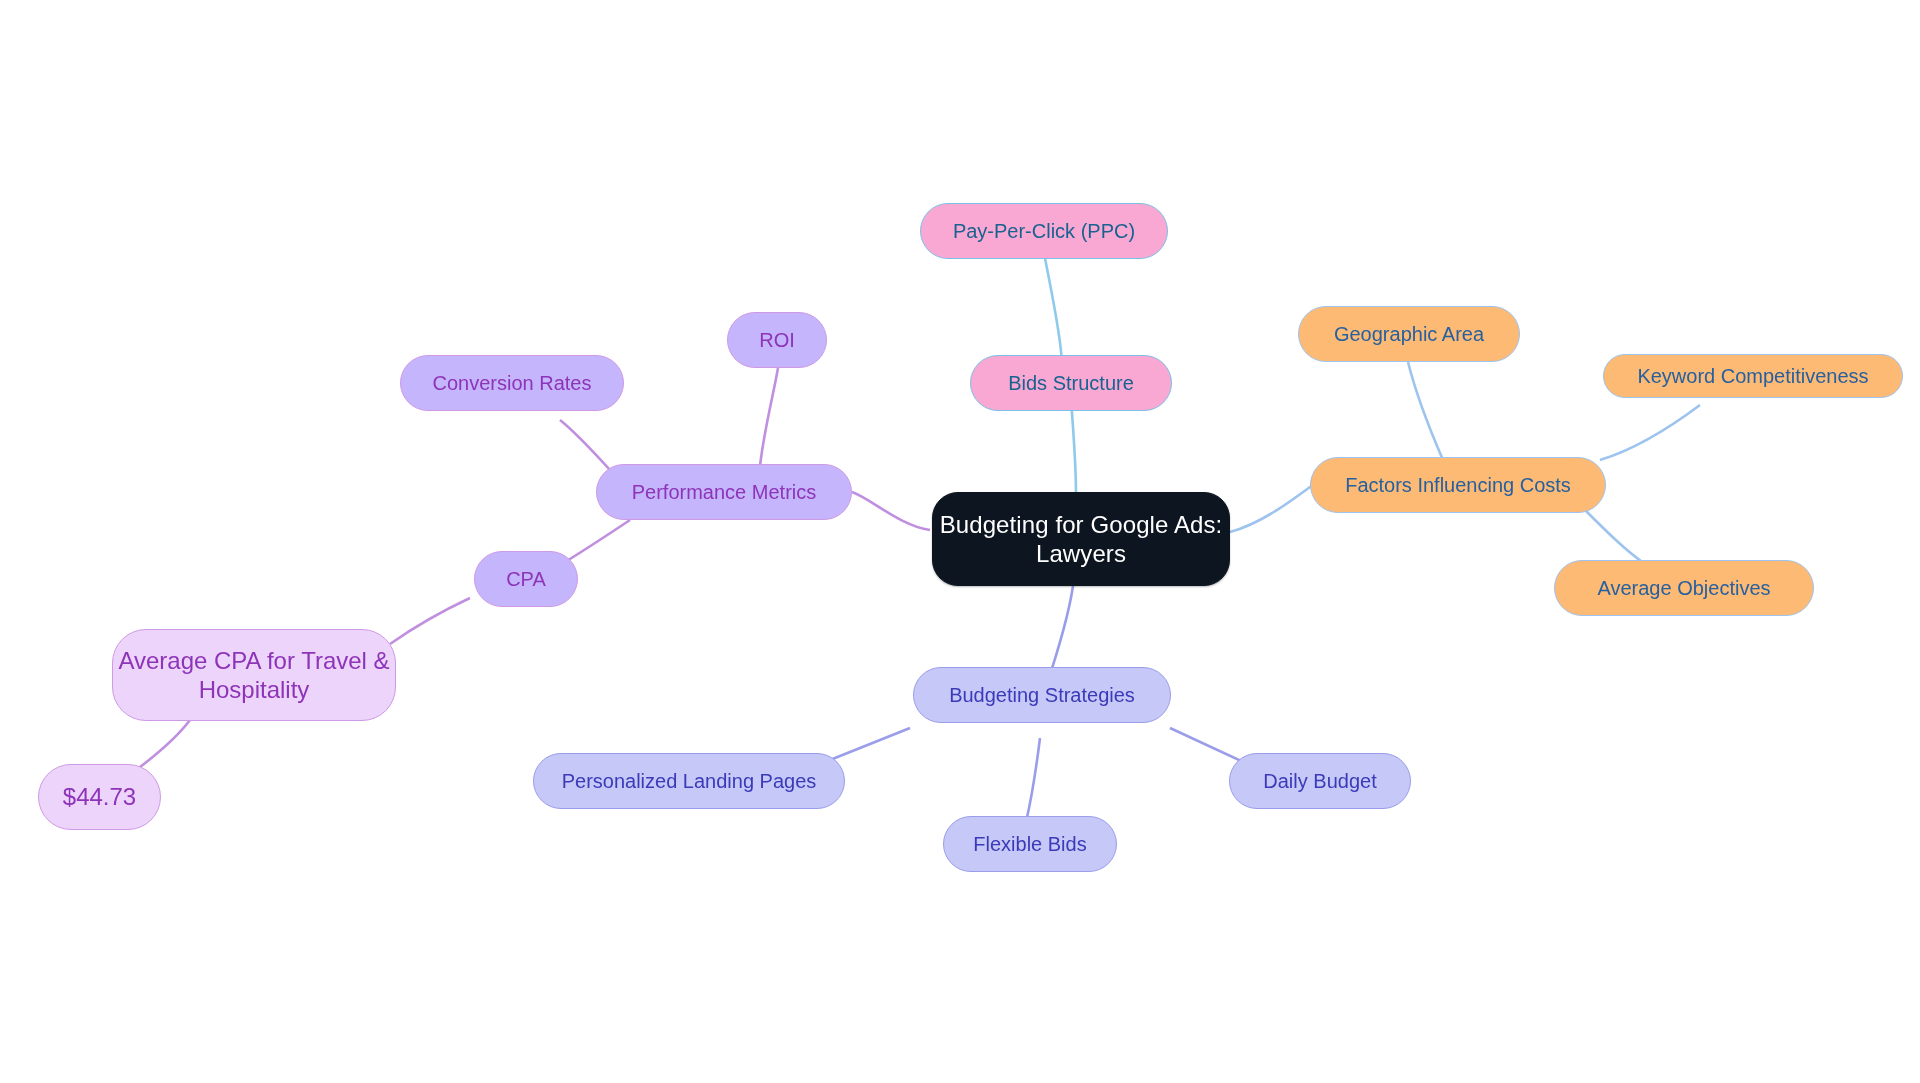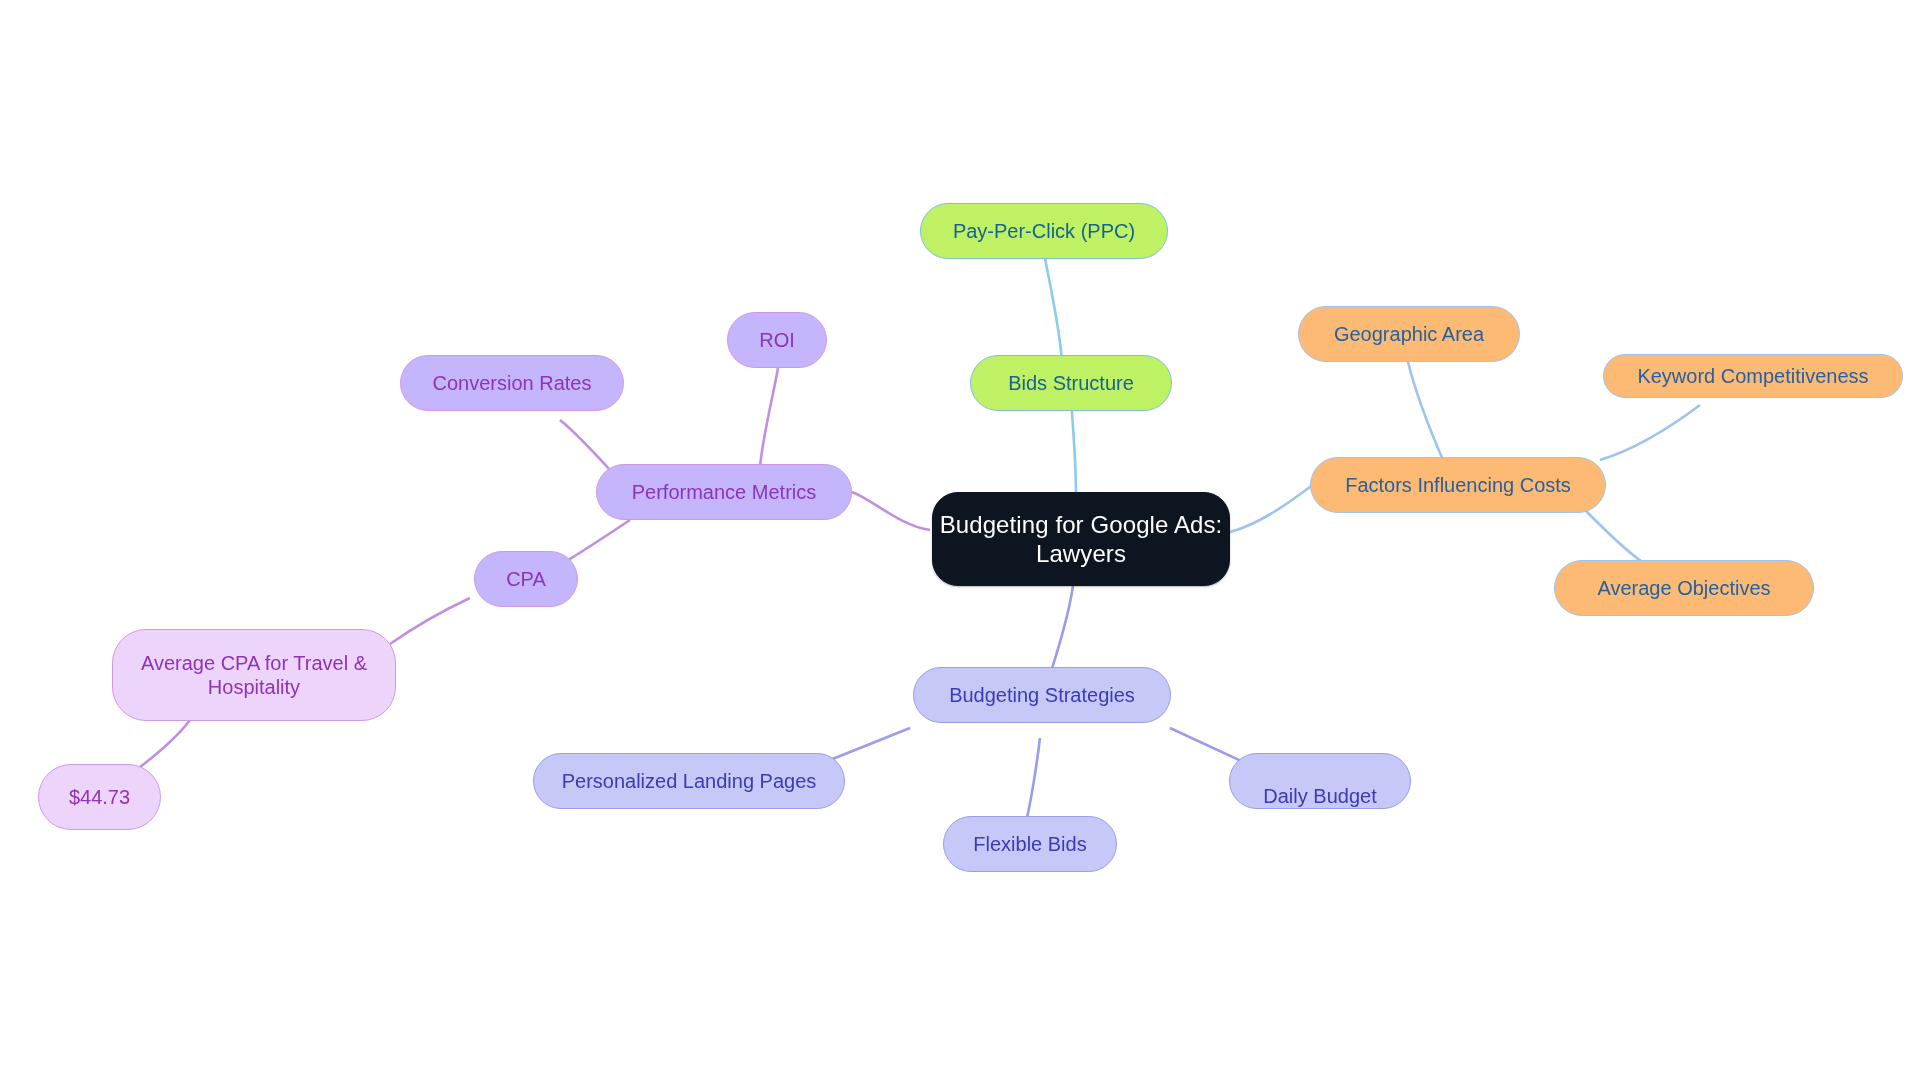--- a/index.html
+++ b/index.html
@@ -42,21 +42,21 @@
   .node.root {
     background: #0d1520;
     border-color: #0d1520;
     color: #ffffff;
     border-radius: 26px;
     font-size: 24px;
     letter-spacing: .1px;
     box-shadow: 0 1px 2px rgba(0,0,0,.28);
   }
   .node.cyan {
-    background: #bef264;
+    background: #f9a8d4;
     border-color: #7cc0e8;
     color: #18628f;
     border-radius: 34px;
     font-size: 20px;
   }
   .node.blue {
     background: #fdba74;
     border-color: #9dc3ef;
     color: #27609f;
     border-radius: 34px;
@@ -75,21 +75,21 @@
     color: #8e34b8;
     border-radius: 34px;
     font-size: 20px;
     align-items: center;
   }
   .node.violet-light {
     background: #edd4fb;
     border-color: #cf9ae5;
     color: #8e34b8;
     border-radius: 34px;
-    font-size: 20px;
+    font-size: 24px;
   }
 </style>
 </head>
 <body>
 
 <div id="canvas">
 
   <svg id="edges" viewBox="0 0 1920 1083" xmlns="http://www.w3.org/2000/svg">
 
     <path d="M 1076,495 C 1076,455 1072,420 1070,382" fill="none" stroke="#8ecaeb" stroke-width="2.6"></path>
@@ -152,21 +152,21 @@
 
   <div class="node periwinkle" style="left:533px; top:753px; width:312px; height:56px;">
     <span>Personalized Landing Pages</span>
   </div>
   <div class="node periwinkle" style="left:913px; top:667px; width:258px; height:56px;">
     <span>Budgeting Strategies</span>
   </div>
   <div class="node periwinkle" style="left:943px; top:816px; width:174px; height:56px;">
     <span>Flexible Bids</span>
   </div>
-  <div class="node periwinkle" style="left:1229px; top:753px; width:182px; height:56px;align-items:flex-end;">
+  <div class="node periwinkle" style="left:1229px; top:753px; width:182px; height:56px;">
     <span>Daily Budget</span>
   </div>
 
   <div class="node violet" style="left:596px; top:464px; width:256px; height:56px;">
     <span>Performance Metrics</span>
   </div>
   <div class="node violet" style="left:727px; top:312px; width:100px; height:56px;">
     <span>ROI</span>
   </div>
   <div class="node violet" style="left:400px; top:355px; width:224px; height:56px;">

